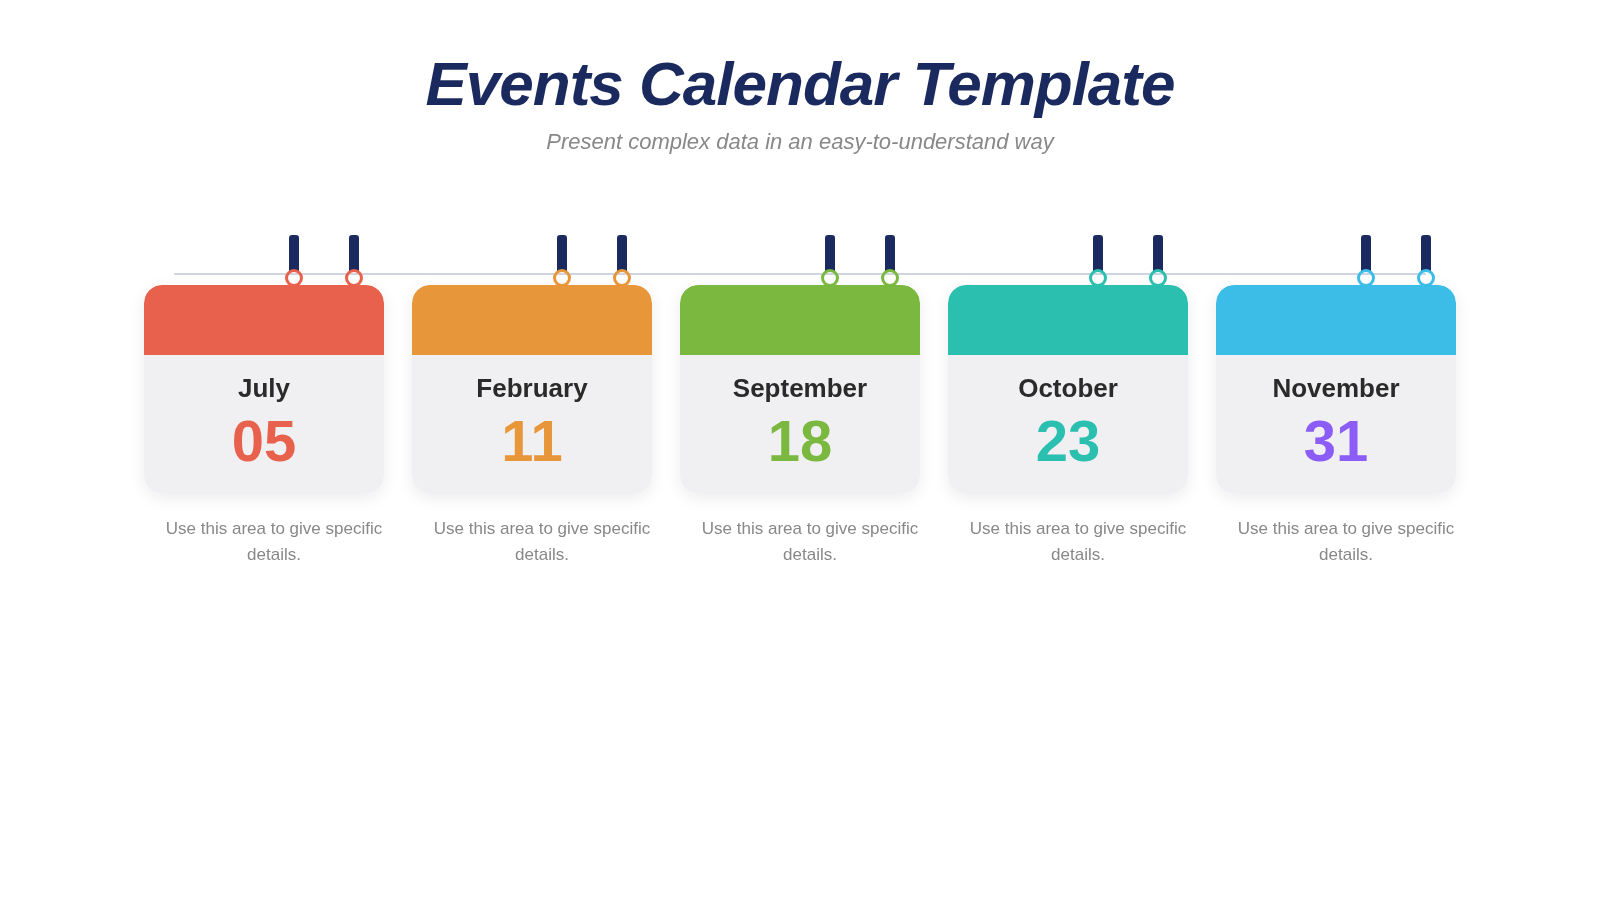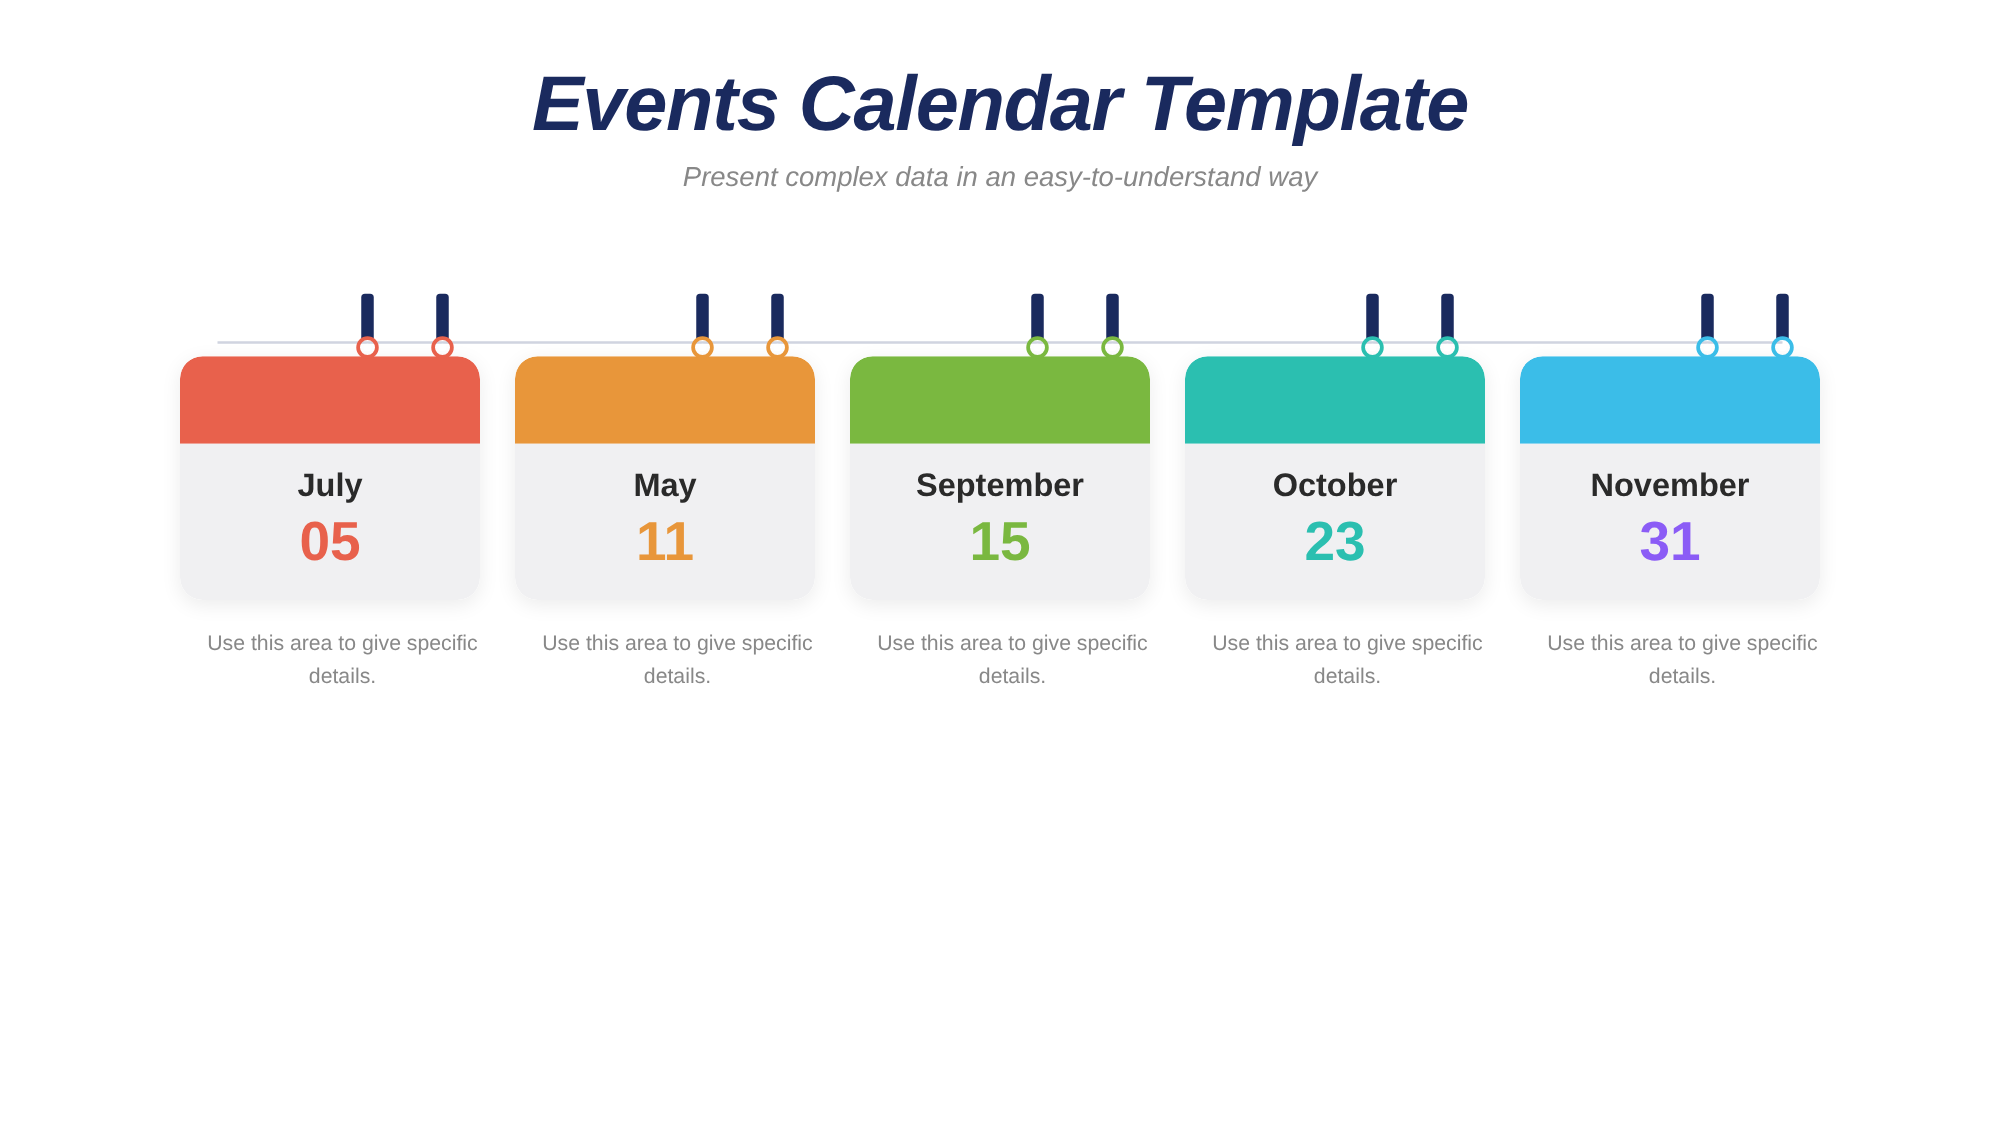--- a/index.html
+++ b/index.html
@@ -133,21 +133,21 @@
     }
 
     .calendar-month {
       font-size: 26px;
       font-weight: 700;
       color: #2a2a2a;
       margin-bottom: 8px;
     }
 
     .calendar-day {
-      font-size: 44px;
+      font-size: 58px;
       font-weight: 800;
       line-height: 1;
     }
 
     .calendar-details {
       text-align: center;
       margin-top: 22px;
       font-size: 17px;
       color: #888;
       line-height: 1.55;
@@ -213,42 +213,42 @@
         <div class="ring-circle"></div>
       </div>
       <div class="ring-post">
         <div class="ring-bar"></div>
         <div class="ring-circle"></div>
       </div>
     </div>
     <div class="calendar-body">
       <div class="calendar-header"></div>
       <div class="calendar-content">
-        <div class="calendar-month">May</div>
+        <div class="calendar-month">February</div>
         <div class="calendar-day">11</div>
       </div>
     </div>
     <div class="calendar-details">Use this area to give specific details.</div>
   </div>
     <div class="calendar-item cal-september">
     <div class="calendar-rings">
       <div class="ring-post">
         <div class="ring-bar"></div>
         <div class="ring-circle"></div>
       </div>
       <div class="ring-post">
         <div class="ring-bar"></div>
         <div class="ring-circle"></div>
       </div>
     </div>
     <div class="calendar-body">
       <div class="calendar-header"></div>
       <div class="calendar-content">
         <div class="calendar-month">September</div>
-        <div class="calendar-day">15</div>
+        <div class="calendar-day">18</div>
       </div>
     </div>
     <div class="calendar-details">Use this area to give specific details.</div>
   </div>
     <div class="calendar-item cal-october">
     <div class="calendar-rings">
       <div class="ring-post">
         <div class="ring-bar"></div>
         <div class="ring-circle"></div>
       </div>

